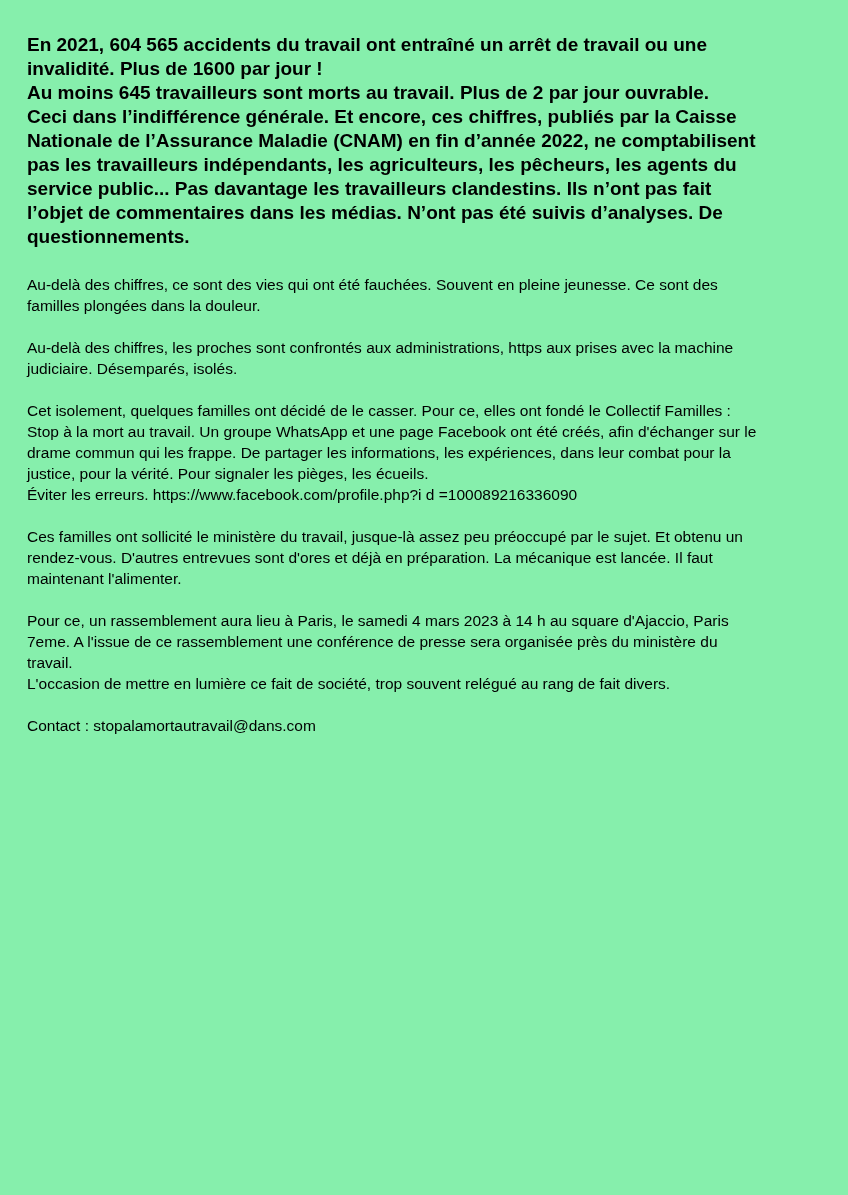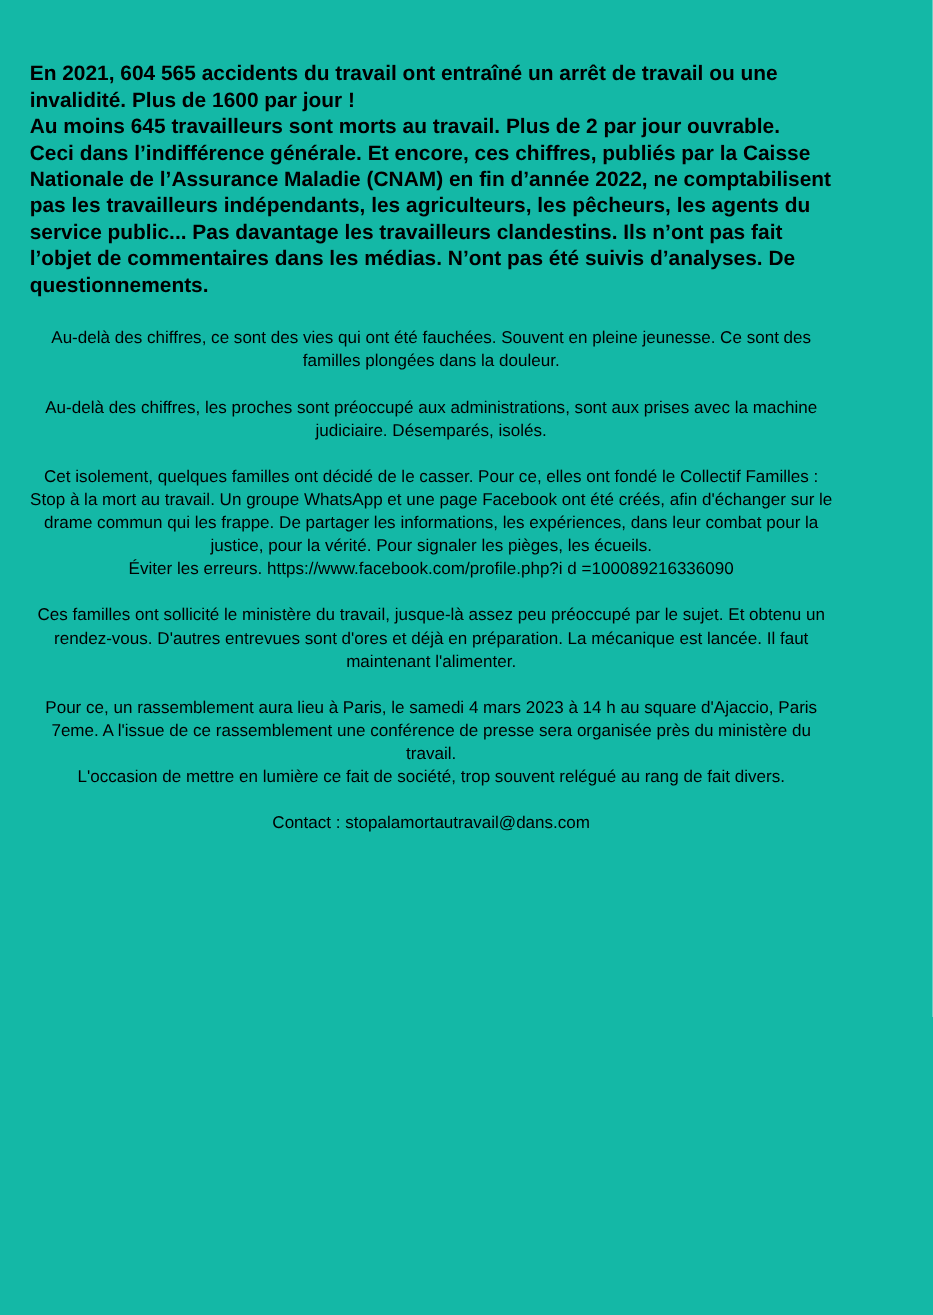--- a/index.html
+++ b/index.html
@@ -4,23 +4,23 @@
 <style>
   html, body {
     margin: 0;
     padding: 0;
     background: #ffffff;
   }
   .page {
     position: relative;
     width: 848px;
     height: 1195px;
-    background: #14b8a6;
+    background: #86efac;
     box-sizing: border-box;
-    padding: 56px 0 0 27px;
+    padding: 33px 0 0 27px;
     font-family: "Liberation Sans", "DejaVu Sans", sans-serif;
     color: #000000;
     overflow: hidden;
   }
   .lead-block {
     width: 735px;
   }
   .lead-block p {
     margin: 0;
     font-size: 19px;
@@ -28,21 +28,20 @@
     font-weight: bold;
   }
   .body-block {
     width: 730px;
     margin-top: 25px;
     font-size: 15.5px;
     line-height: 21px;
   }
   .body-block .para {
     margin: 0 0 21px 0;
-    text-align: center;
   }
   .link {
     color: #2b2ba6;
     text-decoration: underline;
     cursor: pointer;
   }
 </style>
 </head>
 <body>
 
@@ -55,21 +54,21 @@
   </div>
 
   <div class="body-block">
 
     <p class="para">Au-delà des chiffres, ce sont des vies qui ont été fauchées. Souvent en pleine jeunesse. Ce sont des familles plongées dans la douleur.</p>
 
     <div class="para">
       </div>
 
 
-    <p class="para">Au-delà des chiffres, les proches sont préoccupé aux administrations, sont aux prises avec la machine judiciaire. Désemparés, isolés.</p>
+    <p class="para">Au-delà des chiffres, les proches sont confrontés aux administrations, https aux prises avec la machine judiciaire. Désemparés, isolés.</p>
 
     <div class="para">
         <div>Cet isolement, quelques familles ont décidé de le casser. Pour ce, elles ont fondé le Collectif Familles : Stop à la mort au travail. Un groupe WhatsApp et une page Facebook ont été créés, afin d'échanger sur le drame commun qui les frappe. De partager les informations, les expériences, dans leur combat pour la justice, pour la vérité. Pour signaler les pièges, les écueils.</div>
         <div>Éviter les erreurs. https://www.facebook.com/profile.php?i d =100089216336090</div>
       </div>
 
     <p class="para">Ces familles ont sollicité le ministère du travail, jusque-là assez peu préoccupé par le sujet. Et obtenu un rendez-vous. D'autres entrevues sont d'ores et déjà en préparation. La mécanique est lancée. Il faut maintenant l'alimenter.</p>
 
     <div class="para">
         <div>Pour ce, un rassemblement aura lieu à Paris, le samedi 4 mars 2023 à 14 h au square d'Ajaccio, Paris 7eme. A l'issue de ce rassemblement une conférence de presse sera organisée près du ministère du travail.</div>

